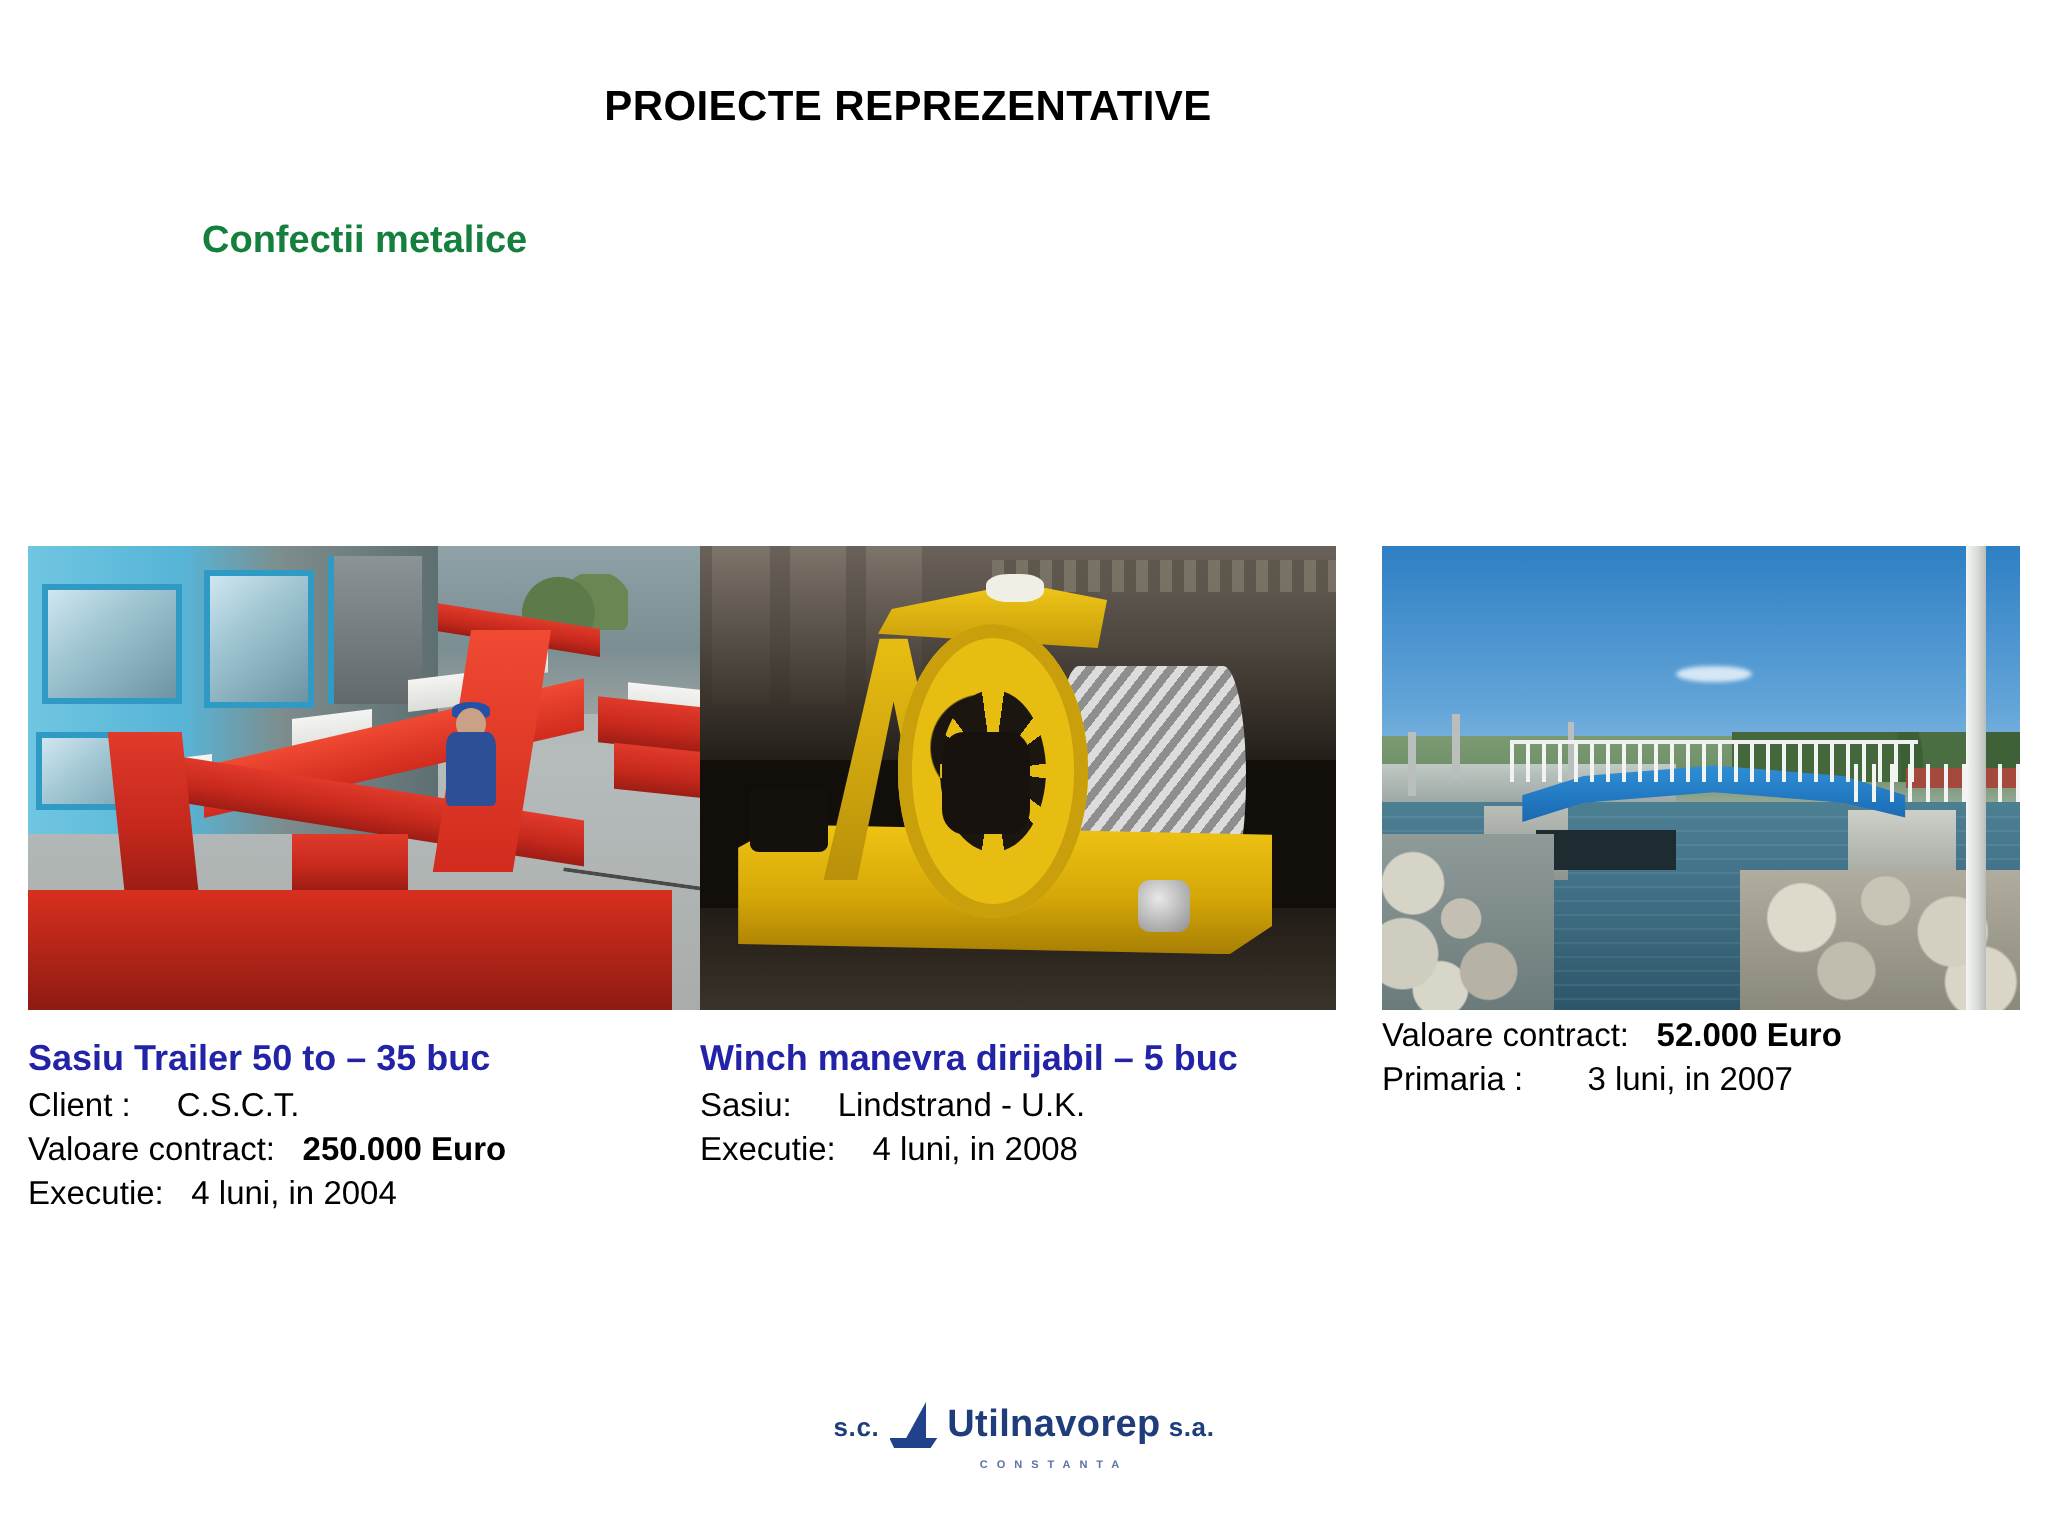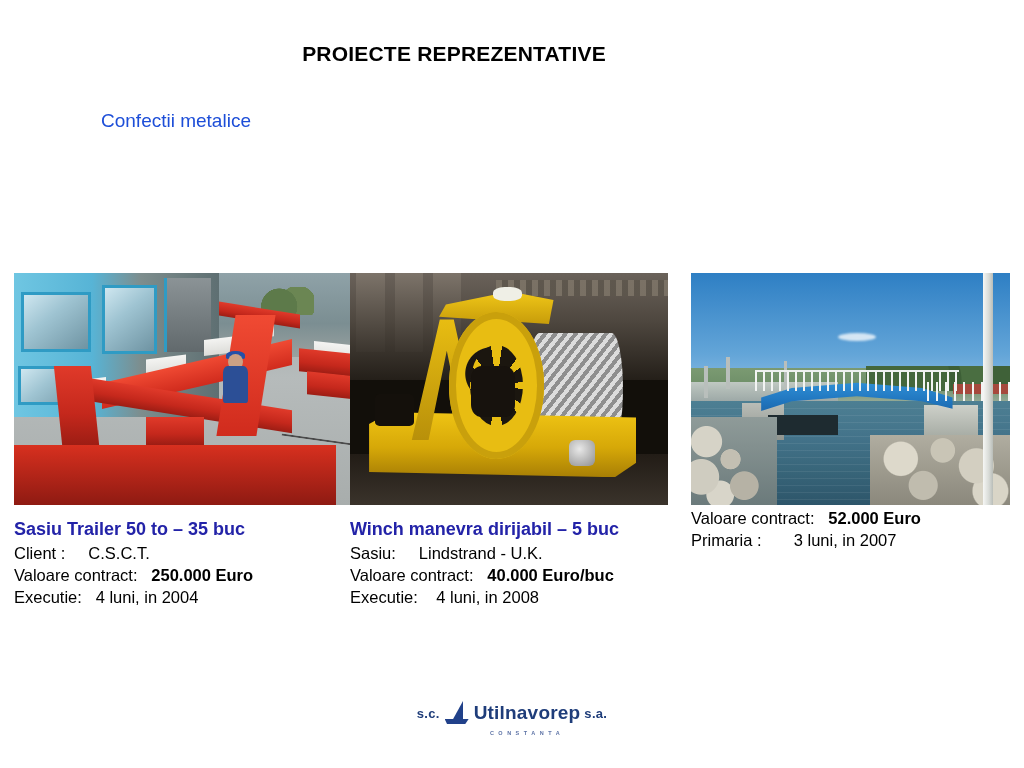--- a/index.html
+++ b/index.html
@@ -28,22 +28,22 @@
     letter-spacing: 0.2px;
     color: #000000;
     white-space: nowrap;
     margin-left: 24px;
   }
   .slide-subtitle {
     position: absolute;
     left: 101px;
     top: 110px;
     font-size: 19px;
-    font-weight: normal;
-    color: #1d4ed8;
+    font-weight: bold;
+    color: #15803d;
     white-space: nowrap;
   }
 
   
   .projects {
     position: absolute;
     left: 0;
     top: 273px;
     width: 1024px;
   }
@@ -447,25 +447,20 @@
       <div class="ph2-nut"></div>
     </div>
 
     <div class="caption-title">Winch manevra dirijabil – 5 buc</div>
 
     <div class="caption-lines">
       <span class="row">
         <span class="lbl">Sasiu:</span>
         <span class="val-sp">&nbsp;&nbsp;&nbsp;</span>
         <span>Lindstrand   - U.K.</span>
-      </span>
-      <span class="row">
-        <span class="lbl">Valoare contract:</span>
-        <span class="val-sp">&nbsp;</span>
-        <b>40.000 Euro/buc</b>
       </span>
       <span class="row">
         <span class="lbl">Executie:</span>
         <span class="val-sp">&nbsp;&nbsp;</span>
         <span>4 luni, in 2008</span>
       </span>
     </div>
   </div>
 
   <div class="project col3">

